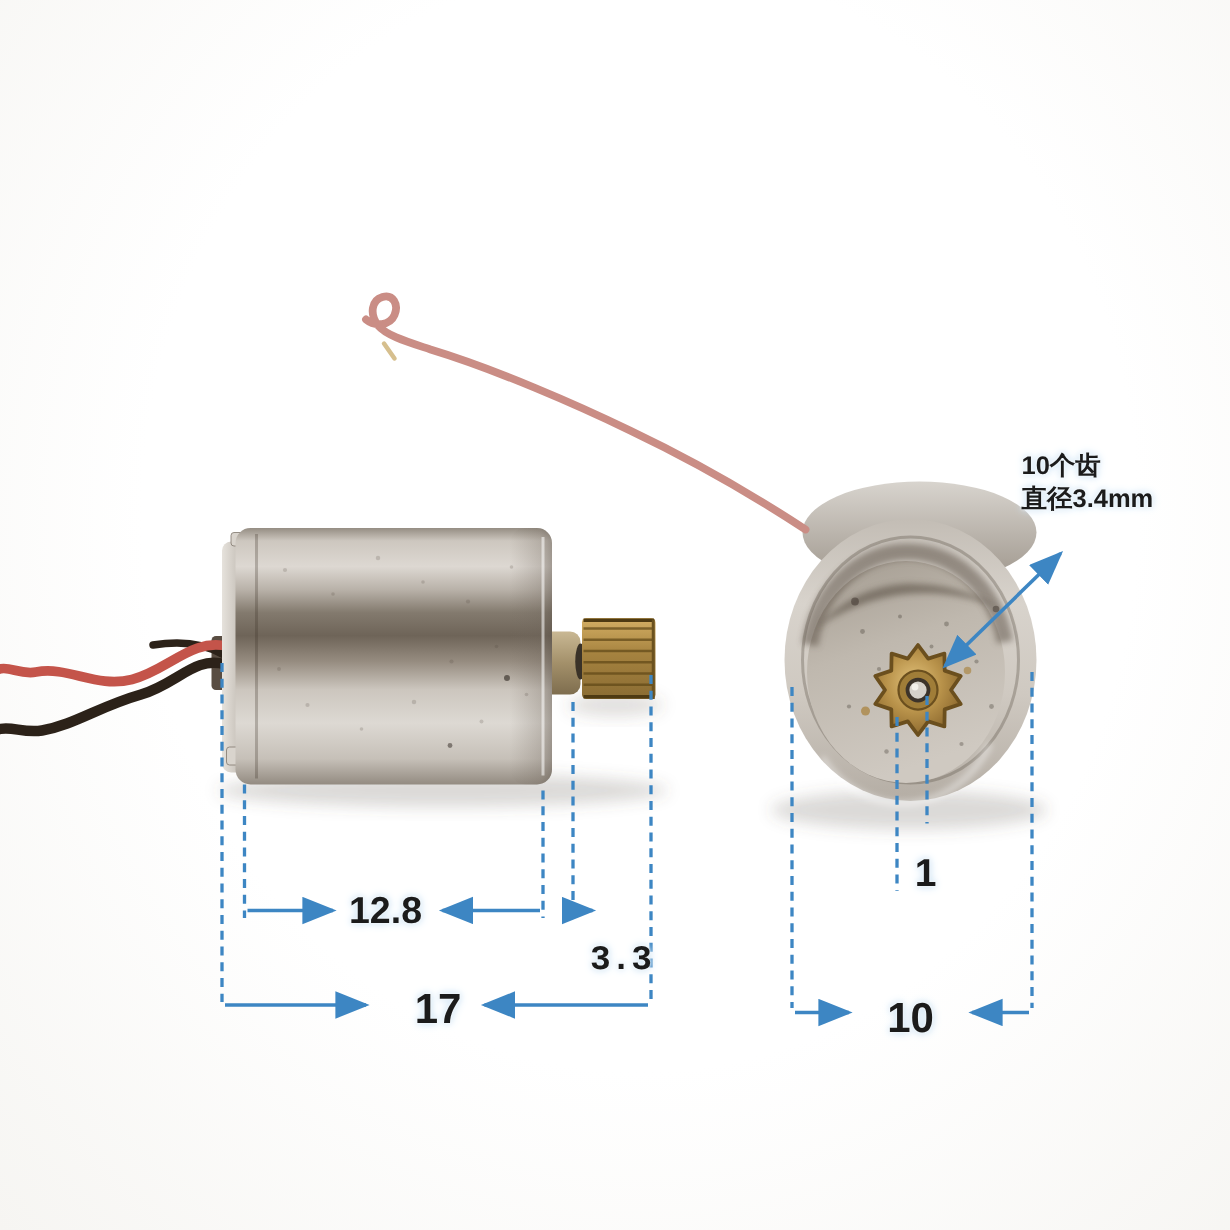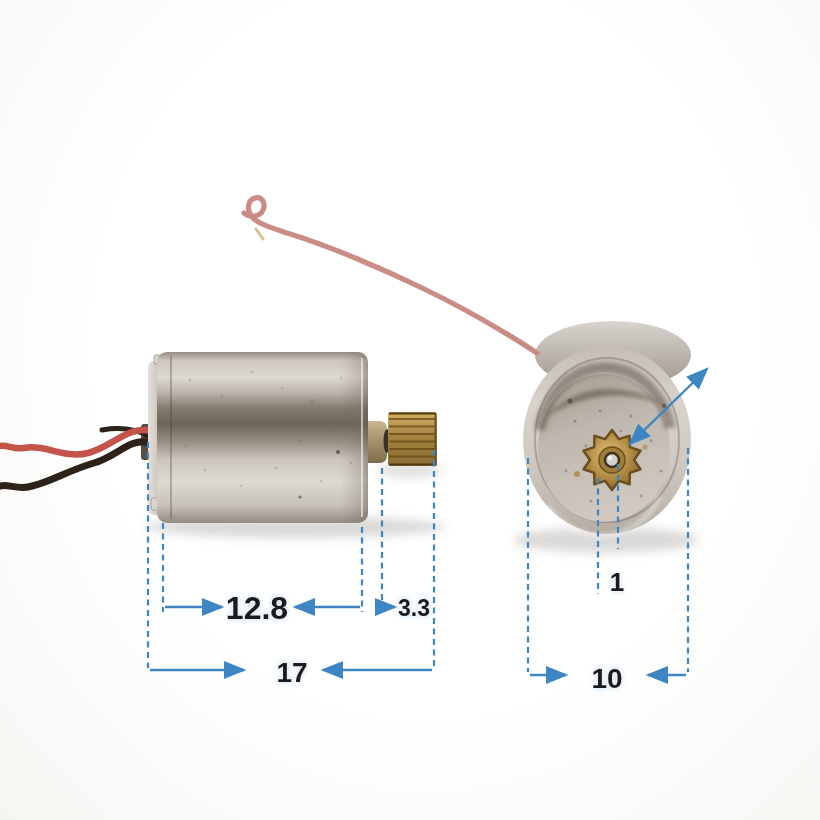--- a/index.html
+++ b/index.html
@@ -21,21 +21,21 @@
   .dim-label{
     position:absolute;transform:translate(-50%,-50%);
     font-weight:bold;color:var(--label-text);white-space:nowrap;
     text-shadow:0 0 2px #ffffff,0 0 4px var(--glow),0 0 7px var(--glow);
   }
   .note-label{
     position:absolute;font-weight:bold;color:var(--label-text);
     font-size:17px;line-height:22px;white-space:nowrap;
     text-shadow:0 0 2px #ffffff,0 0 4px var(--glow),0 0 7px var(--glow);
   }
-  .fs-25{font-size:32px;} .fs-23{font-size:23px;} .fs-31{font-size:28px;} .fs-26{font-size:26px;}
+  .fs-25{font-size:25px;} .fs-23{font-size:23px;} .fs-31{font-size:28px;} .fs-26{font-size:26px;}
 </style>
 </head>
 <body>
 
 <div id="canvas">
 
   <svg id="scene" width="820" height="820" viewBox="0 0 820 820">
     <defs>
       <marker id="arr" orient="auto-start-reverse" markerWidth="10" markerHeight="9" refX="8.5" refY="3.8">
         <path d="M0,0 L9.5,3.8 L0,7.6 Z"></path>
@@ -214,19 +214,23 @@
       <path class="dline" d="M383,607 L395,607" marker-end="url(#arr)"></path>
       <path class="dline" d="M150,670 L244,670" marker-end="url(#arr)"></path>
       <path class="dline" d="M432,670 L323,670" marker-end="url(#arr)"></path>
       <path class="dline" d="M530,675 L566,675" marker-end="url(#arr)"></path>
       <path class="dline" d="M686,675 L648,675" marker-end="url(#arr)"></path>
 
       <path class="dline" d="M630,444 L707,369" marker-start="url(#arr)" marker-end="url(#arr)"></path>
     </g>
   </svg>
 
+  <div class="note-label" style="left:681px;top:300px;">
+    <div>10个齿</div>
+    <div>直径3.4mm</div>
+  </div>
   <div class="dim-label fs-25" style="left:257px;top:608px;">12.8</div>
-  <div class="dim-label fs-23" style="left:414px;top:608px;">3.3</div>
+  <div class="dim-label fs-23" style="left:414px;top:640px;font-family:Liberation Mono, monospace;">3.3</div>
   <div class="dim-label fs-31" style="left:292px;top:673px;">17</div>
   <div class="dim-label fs-26" style="left:617px;top:582px;">1</div>
   <div class="dim-label fs-31" style="left:607px;top:679px;">10</div>
 
 </div>
 
 </body></html>

